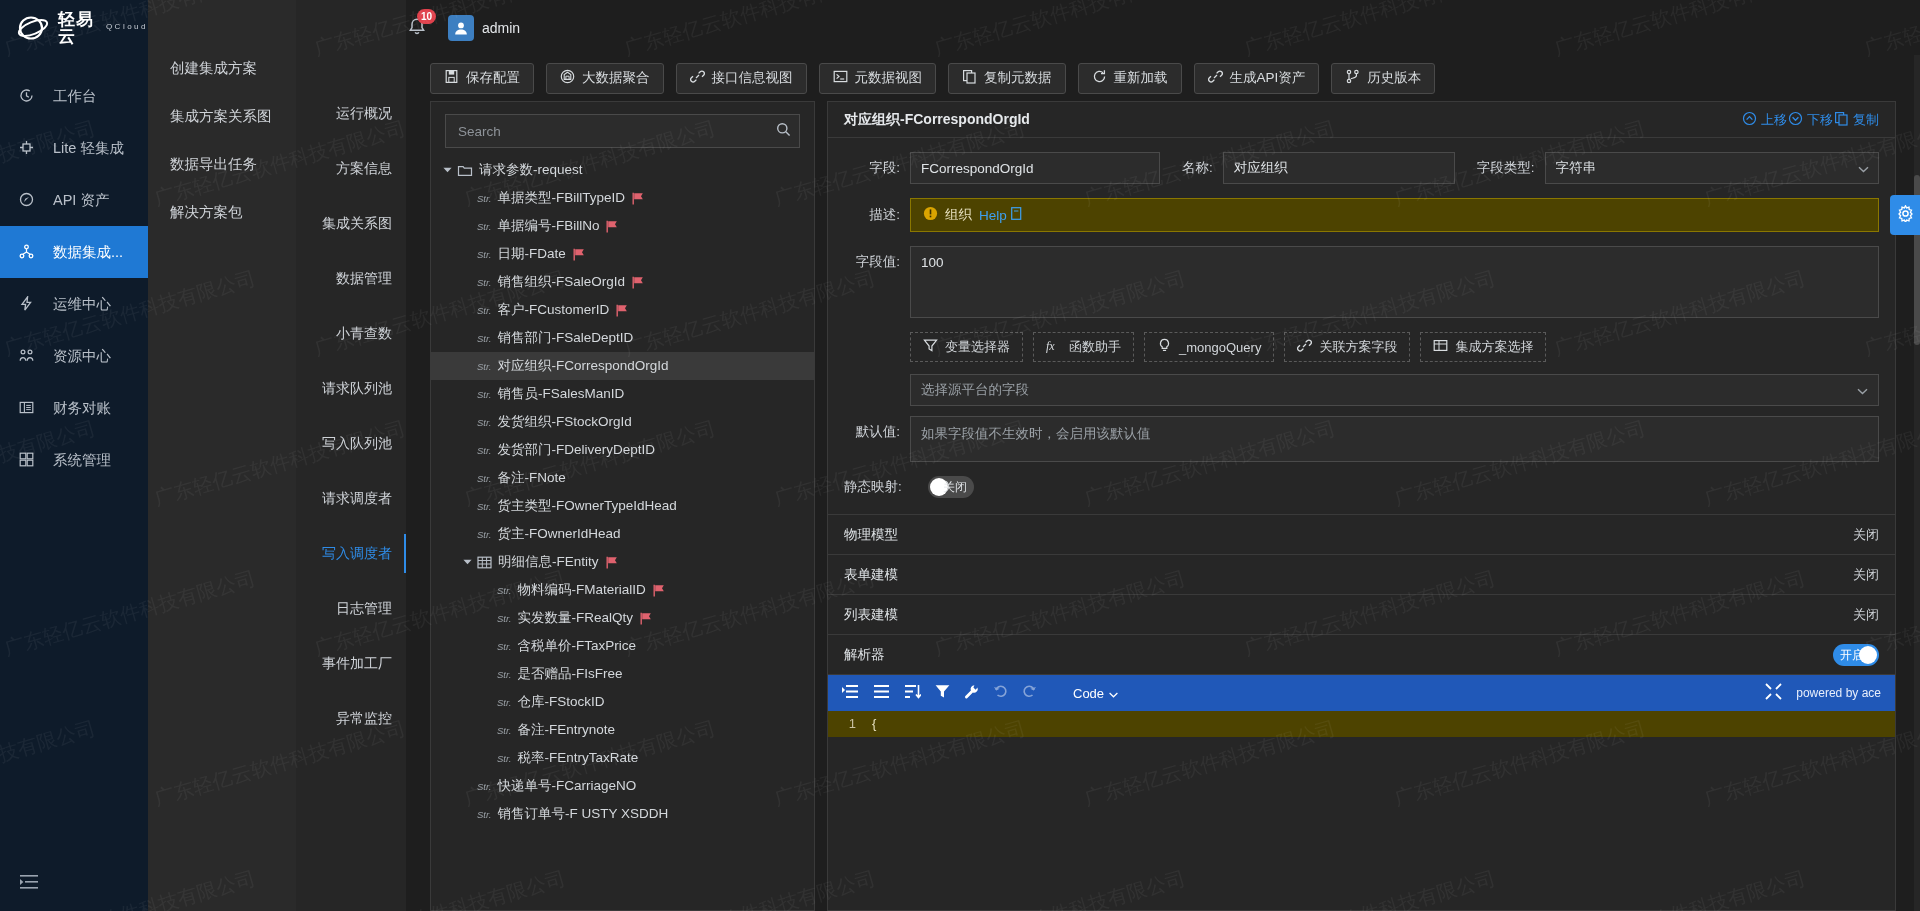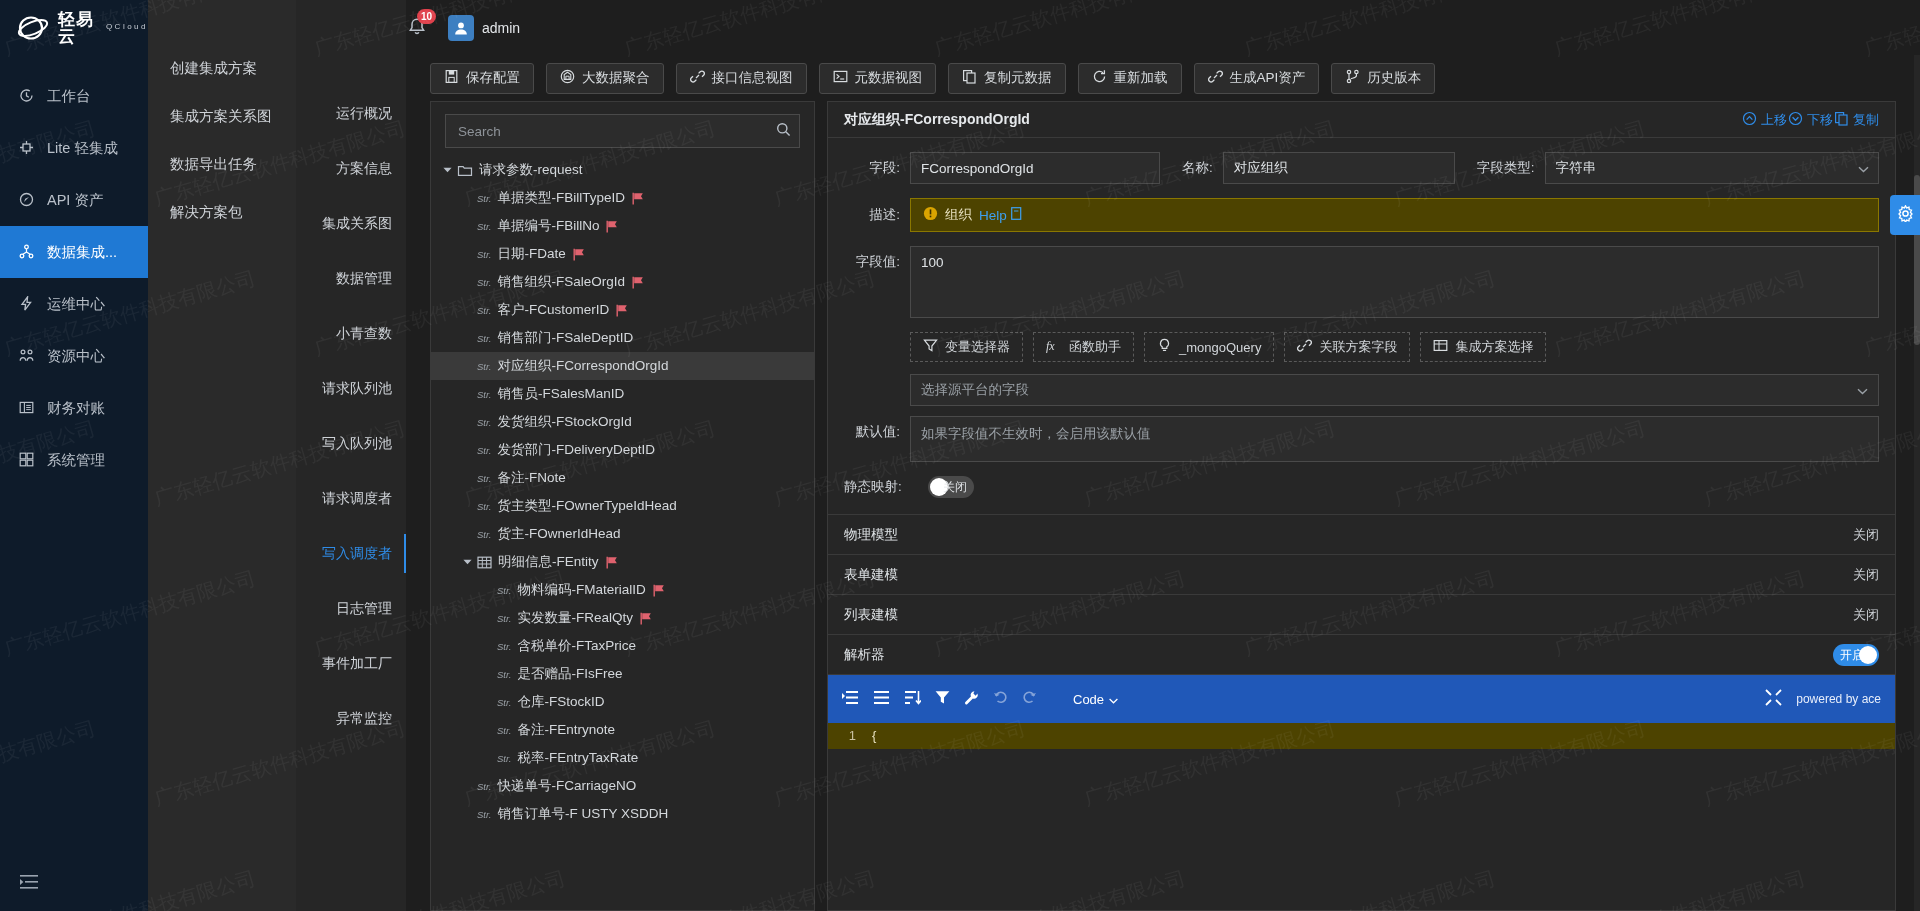--- a/index.html
+++ b/index.html
@@ -26,21 +26,21 @@
     width: 148px; background: #0e1b2a; flex: 0 0 148px;
     display: flex; flex-direction: column; position: relative; z-index: 30;
   }
   .logo { height: 56px; display: flex; align-items: center; gap: 8px; padding-left: 16px; }
   .logo-mark { width: 34px; height: 30px; position: relative; flex: 0 0 34px; }
   .logo-text { display: flex; flex-direction: row; line-height: 1; }
   .logo-cn { font-size: 17px; color: #fff; font-weight: 700; letter-spacing: 1px; }
   .logo-en { font-size: 8px; color: #c6ccd4; letter-spacing: 2.5px; margin-top: 12px; }
   .s1-list { margin-top: 14px; }
   .s1-item {
-    height: 52px; display: flex; align-items: center; gap: 11px;
+    height: 52px; display: flex; align-items: center; gap: 17px;
     padding-left: 19px; font-size: 14.5px; color: #b9c0c9; cursor: pointer;
   }
   .s1-item.active { background: #1f79d4; color: #fff; }
   .s1-item .ico { width: 17px; height: 17px; flex: 0 0 17px; display: block; }
   .s1-foot { margin-top: auto; height: 54px; display: flex; align-items: center; padding-left: 20px; }
 
   
   .side2 {
     width: 148px; flex: 0 0 148px; background: #2a2a2a;
     padding-top: 44px; position: relative; z-index: 20;
@@ -185,21 +185,21 @@
   .collapse-list { border-top: 1px solid #3a3a3a; }
   .crow {
     height: 40px; display: flex; align-items: center; justify-content: space-between;
     padding: 0 16px; border-bottom: 1px solid #3a3a3a; cursor: pointer; font-size: 13.5px; color: #dfe3e6;
   }
   .crow .st { font-size: 13px; color: #cfd3d8; }
 
   
   .ace-wrap { margin: 0 0 0 0; }
   .ace-bar {
-    height: 48px; background: #2058b8; display: flex; align-items: center;
+    height: 36px; background: #2058b8; display: flex; align-items: center;
     padding: 0 14px; gap: 14px; color: #fff;
   }
   .ace-bar .sp { flex: 1 1 auto; }
   .ace-code-sel { font-size: 13px; display: flex; align-items: center; gap: 5px; cursor: pointer; margin-left: 22px;}
   .powered { font-size: 12px; color: #e7eefb; }
   .ace-body { background: #4d4300; height: 26px; display: flex; font-size: 13px; }
   .ace-gutter { width: 34px; color: #c8c0a0; text-align: right; padding-right: 6px; line-height: 26px; background:#4d4300;}
   .ace-line { color: #e8e2c0; line-height: 26px; padding-left: 10px; }
 
   

